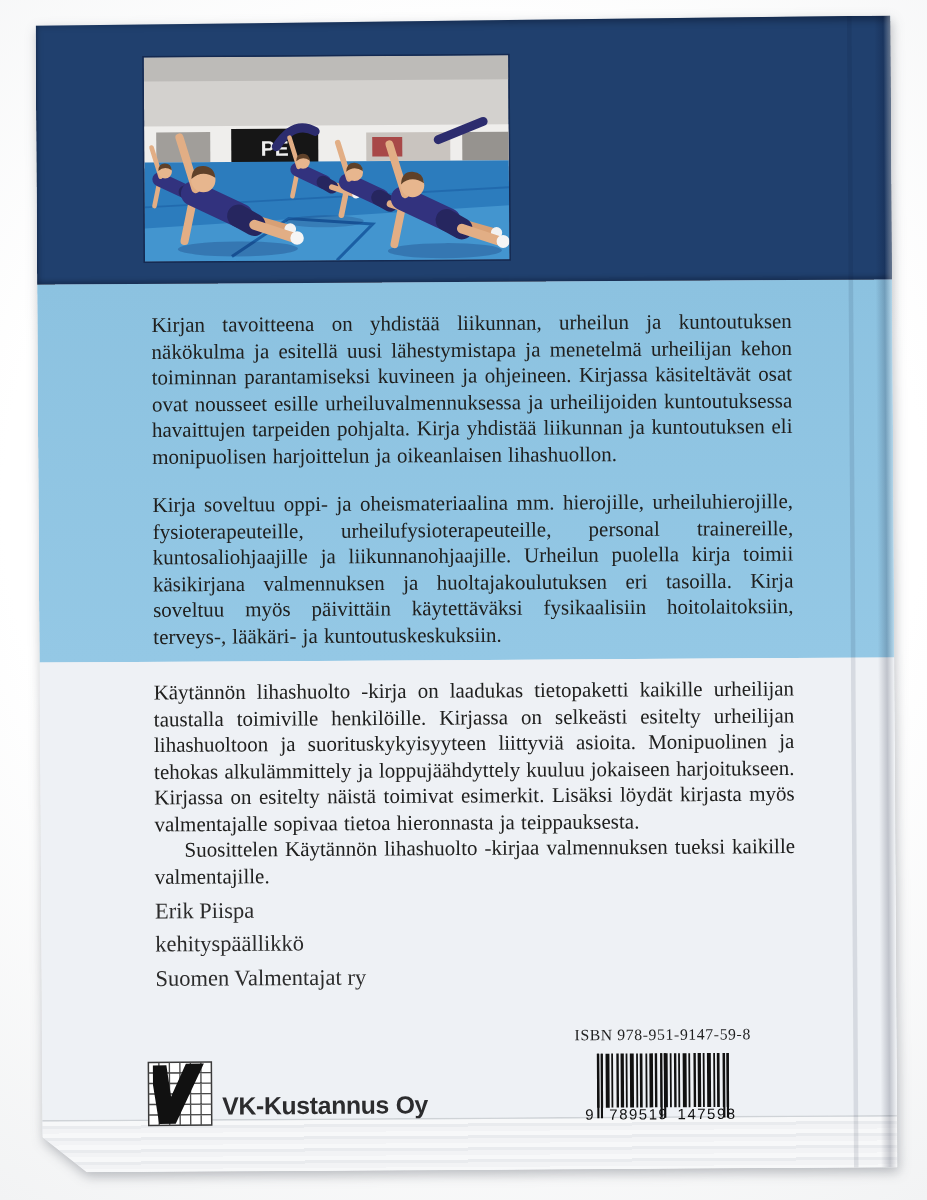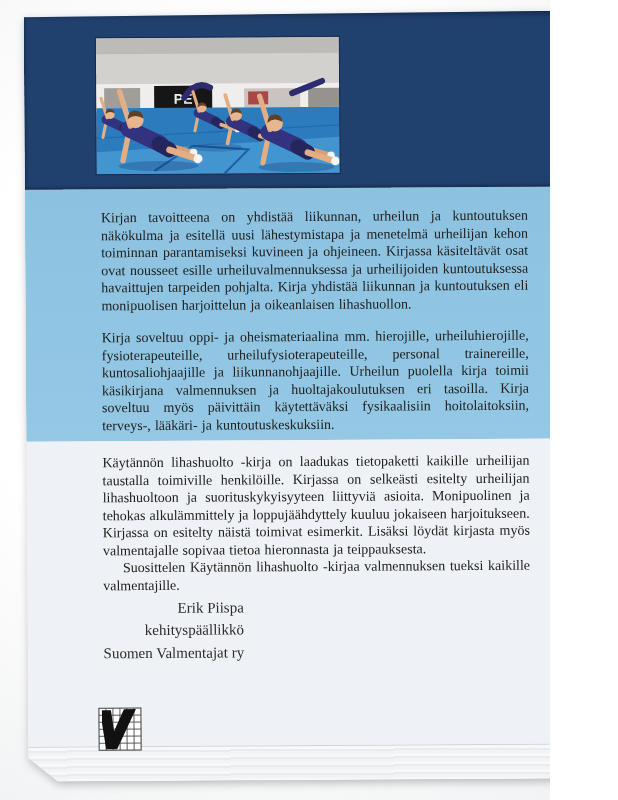--- a/index.html
+++ b/index.html
@@ -1,17 +1,17 @@
 <!DOCTYPE html>
 <html lang="fi"><head>
 <meta charset="utf-8">
 <style>
   html,body { margin:0; padding:0; }
   .stage {
-    position:relative; width:550px; height:800px; overflow:hidden;
+    position:relative; width:618px; height:800px; overflow:hidden;
     background:radial-gradient(circle at 50% 42%, #ffffff 55%, #f2f3f4 100%);
     font-family:"Liberation Serif", serif;
   }
   .book-wrap { position:absolute; left:26px; top:12px; filter:drop-shadow(1px 3px 4px rgba(40,45,60,0.30)); }
   .book {
     position:relative; width:570px; height:768px; transform:rotate(-0.35deg); transform-origin:50% 50%;
     background:#eef1f5;
     clip-path:polygon(0 0.45%, 100% 0, 100% 100%, 5.2% 100%, 0 96.9%);
   }
   
@@ -22,21 +22,21 @@
   .page-edge {
     height:35px; border-top:1px solid #cfd3d7;
     background:repeating-linear-gradient(to bottom,#f7f8f9 0 3px,#e9ebee 3px 5px,#f2f3f5 5px 8px);
   }
   
   .para { margin:0; font-size:14px; line-height:17.5px; text-align:justify; color:#20201f; word-spacing:0.6px; }
   .band-blue .para + .para { margin-top:15px; }
   .testimonial { position:absolute; left:76px; top:13px; width:427px; }
   .testimonial .para + .para { margin-top:0; }
   .para.indent { text-indent:20px; }
-  .author { position:absolute; left:76px; top:156px; font-size:15px; line-height:22.3px; color:#2b2b2b;text-align:right; }
+  .author { position:absolute; left:76px; top:156px; font-size:15px; line-height:22.3px; color:#2b2b2b; }
   
   .coach { position:absolute; left:242px; top:150px; width:52px; height:58px; }
   .coach svg { display:block; width:52px; height:58px; }
   
   .publisher { position:absolute; left:70px; top:266px; display:flex; align-items:flex-end; gap:6px; }
   .vk-svg { width:44px; height:44px; display:block; }
   .publisher-name { font-family:"Liberation Sans", sans-serif; font-weight:bold; font-size:16.5px; color:#2c2c2e; padding-bottom:3px; letter-spacing:-0.2px; }
   
   .isbn-block { position:absolute; left:344px; top:246px; width:140px; text-align:center; }
   .isbn-label { font-size:10.5px; letter-spacing:0.4px; color:#1f1f1f; white-space:nowrap; }
@@ -121,22 +121,35 @@
           <div>Suomen Valmentajat ry</div>
         </div>
 
 
         <div class="publisher">
           <svg class="vk-svg" viewBox="0 0 44 44" xmlns="http://www.w3.org/2000/svg">
             <rect x="1" y="1" width="42" height="42" fill="#ffffff" stroke="#3a3a3a" stroke-width="1"></rect>
             <path d="M8,1 V43 M15,1 V43 M22,1 V43 M29,1 V43 M36,1 V43 M1,8 H43 M1,15 H43 M1,22 H43 M1,29 H43 M1,36 H43" stroke="#4a4a4a" stroke-width="0.9"></path>
             <polygon points="4,3 13,3 16,24 26,2 38,2 19,42 8,42 4,16" fill="#111111"></polygon>
           </svg>
+          <span class="publisher-name">VK-Kustannus Oy</span>
         </div>
 
+        <div class="isbn-block">
+          <div class="isbn-label">ISBN 978-951-9147-59-8</div>
+          <svg class="barcode-svg" viewBox="0 0 104 50" xmlns="http://www.w3.org/2000/svg">
+            <path d="M8,22 H96" stroke="#111111" stroke-width="36" stroke-dasharray="1.6 1.2 1.2 1.8 2.6 1.2 1.2 2.2 1.6 1.2 2.2 1.2 1.2 1.6 2.6 1.6 1.2 1.2 1.8 2 1.2 1.4 2.4 1.2 1.6 2 1.2 1.2 2.6 1.4 1.2 1.6"></path>
+            <path d="M8.8,4 V47 M11.2,4 V47 M51,4 V47 M53.4,4 V47 M92.8,4 V47 M95.2,4 V47" stroke="#111111" stroke-width="1.4"></path>
+          </svg>
+          <div class="bc-digits">
+            <span class="d1">9</span>
+            <span class="d2">789519</span>
+            <span class="d3">147598</span>
+          </div>
+        </div>
       </div>
 
       <div class="page-edge"></div>
 
       <div class="hinge"></div>
       <div class="spine-edge"></div>
     </div>
   </div>
 </div>
 

